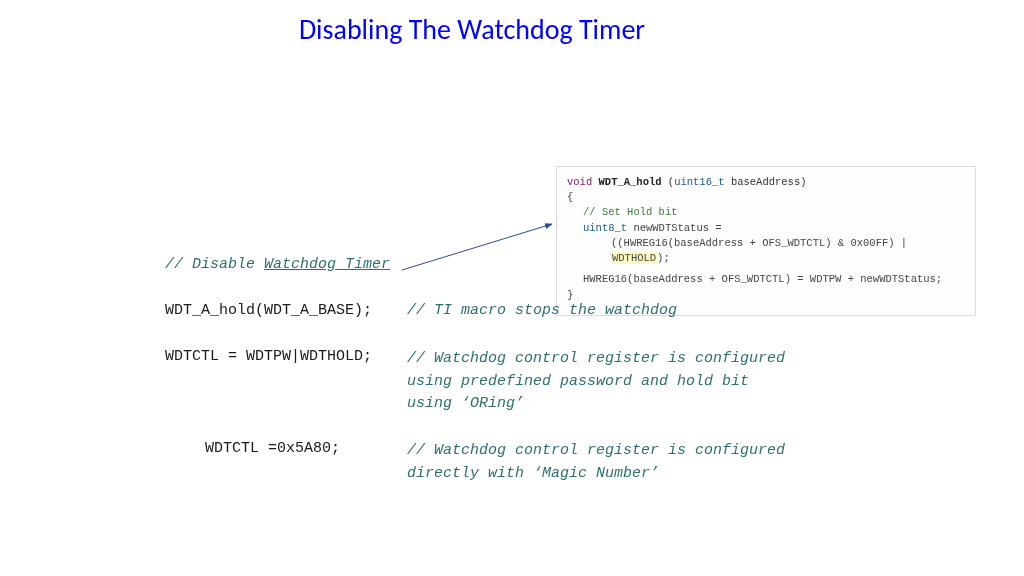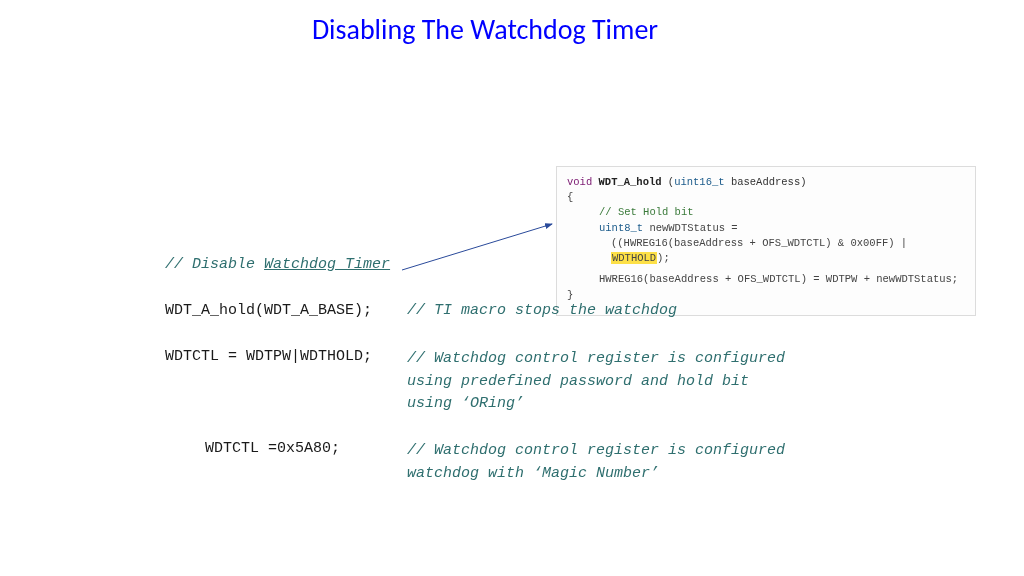--- a/index.html
+++ b/index.html
@@ -8,21 +8,21 @@
     width: 1024px;
     height: 576px;
     background: #ffffff;
     font-family: "Segoe UI", Calibri, Arial, sans-serif;
     overflow: hidden;
     position: relative;
   }
   .title {
     position: absolute;
     top: 12px;
-    left: 13px;
+    left: 0;
     width: 944px;
     text-align: center;
     font-size: 28px;
     font-weight: 400;
     color: #0000ff;
   }
   .snippet {
     position: absolute;
     top: 166px;
     left: 556px;
@@ -33,22 +33,22 @@
     font-family: Consolas, "Courier New", monospace;
     font-size: 10.5px;
     line-height: 1.45;
     color: #444444;
   }
   .kw-void { color: #7a1770; }
   .sn-fn   { color: #222222; font-weight: bold; }
   .sn-type { color: #1a5a8a; }
   .sn-param{ color: #333333; }
   .sn-comm { color: #3a7a3a; }
-  .sn-hl   { background: #fde047; padding: 0 1px; }
-  .indent  { margin-left: 32px; display: block; }
+  .sn-hl   { background: #fef9c3; padding: 0 1px; }
+  .indent  { margin-left: 16px; display: block; }
   .indent2 { margin-left: 44px; display: block; }
 
   .arrow-svg {
     position: absolute;
     top: 220px;
     left: 400px;
     width: 160px;
     height: 55px;
     overflow: visible;
   }
@@ -111,14 +111,14 @@
 <div class="code-col row2-code mono-black">WDTCTL = WDTPW|WDTHOLD;</div>
 <div class="comment-col row2-comm mono-comment">
   <span>// Watchdog control register is configured</span><br>
   <span>using predefined password and hold bit</span><br>
   <span>using ‘ORing’</span>
 </div>
 
 <div class="code-col row3-code mono-black">WDTCTL =0x5A80;</div>
 <div class="comment-col row3-comm mono-comment">
   <span>// Watchdog control register is configured</span><br>
-  <span>watchdog with ‘Magic Number’</span>
+  <span>directly with ‘Magic Number’</span>
 </div>
 
 </body></html>

